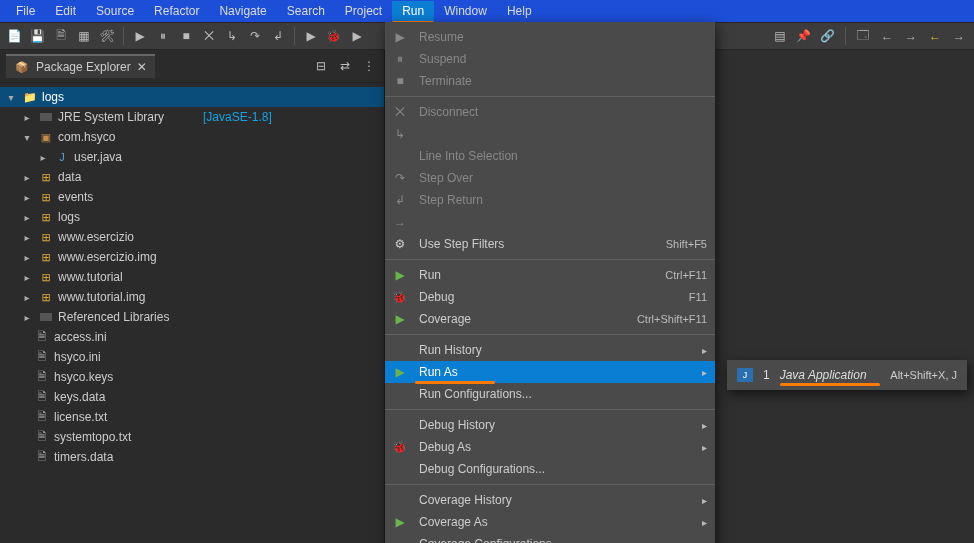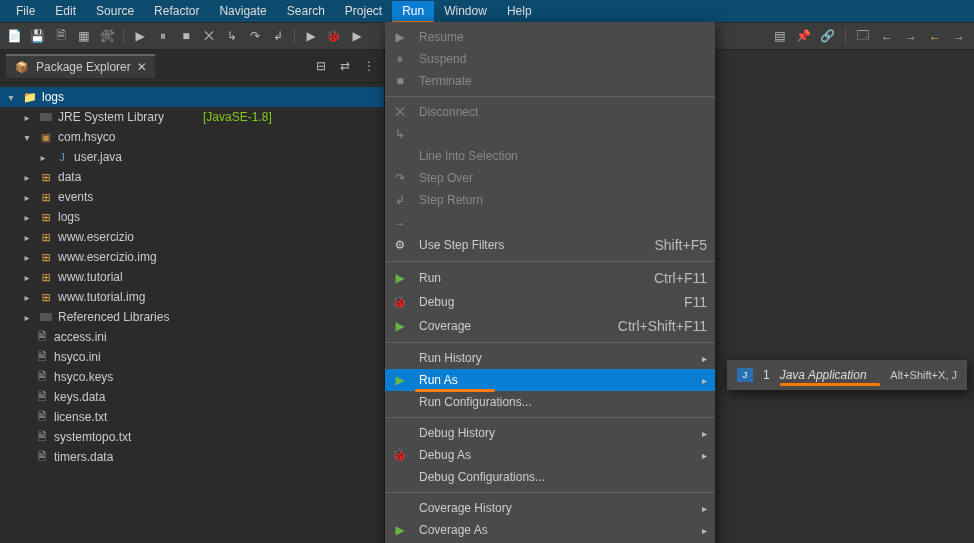--- a/index.html
+++ b/index.html
@@ -1,18 +1,18 @@
 <!DOCTYPE html>
 <html><head>
 <meta charset="utf-8">
 <style>
 * { margin: 0; padding: 0; box-sizing: border-box; font-family: "Segoe UI", Arial, sans-serif; font-size: 12px; }
 body { background: #2f2f2f; color: #ccc; width: 974px; height: 543px; overflow: hidden; position: relative; }
 
-.menubar { display: flex; background: #0c4a6e; height: 22px; align-items: center; padding-left: 6px; }
+.menubar { display: flex; background: #1d4ed8; height: 22px; align-items: center; padding-left: 6px; }
 .menubar-item { padding: 3px 10px; color: #ddd; cursor: default; }
 .menubar-item.active { background: #0a7ed3; color: #fff; }
 .orange-underline { position: relative; }
 .orange-underline::after { content:""; position:absolute; left:0; right:0; bottom:-3px; height:3px; background:#ff7a00; border-radius:2px; }
 
 .toolbar { display:flex; gap:5px; background:#3c3c3c; height:28px; align-items:center; padding:0 6px; border-top:1px solid #262626; border-bottom:1px solid #262626;}
 .tool-ic { width:18px; height:18px; display:flex; align-items:center; justify-content:center; color:#bbb; }
 .tool-sep { width:1px; height:18px; background:#555; margin:0 2px; }
 .toolbar-right { margin-left:auto; display:flex; gap:6px; align-items:center;}
 
@@ -27,32 +27,32 @@
 .tree-row { display:flex; align-items:center; gap:4px; padding:2px 6px; white-space:nowrap; }
 .tree-row.selected { background:#0a4d7a; color:#fff; }
 .twisty { width:14px; text-align:center; color:#aaa; font-size:10px; }
 .ic { width:16px; height:16px; display:flex; align-items:center; justify-content:center; font-size:11px; }
 .ic-folder { color:#d9a53f; }
 .ic-proj { color:#c97e2a; }
 .ic-pkg { color:#c08b4b; }
 .ic-java { color:#5aa0dd; }
 .ic-file { color:#bbb; }
 .ic-lib { background:#555; width:12px; height:8px; }
-.suffix { color:#84cc16; margin-left:3px;padding-left:32px; }
+.suffix { color:#0ea5e9; margin-left:3px;padding-left:32px; }
 
 .editor { flex:1; background:#2f2f2f; position:relative; padding:60px 30px; font-family:Consolas, monospace; font-size:13px; color:#ccc; }
 .kw-orange { color:#c77d2e; }
 
 .dropdown { position:absolute; top:22px; left:385px; width:330px; background:#4a4a4a; box-shadow:2px 4px 12px rgba(0,0,0,.6); z-index:10; padding:4px 0;}
 .dd-item { display:flex; align-items:center; padding:4px 8px 4px 6px; gap:10px; color:#ccc; position:relative; }
 .dd-item.disabled { color:#888; }
 .dd-item.hover { background:#0a7ed3; color:#fff; }
 .dd-ic { width:18px; text-align:center; font-size:12px; }
 .dd-label { flex:1; }
-.dd-shortcut { color:#bbb; font-size:14px; }
+.dd-shortcut { color:#bbb; font-size:11px; }
 .dd-sub { color:#bbb; font-size:10px; }
 .dd-sep { height:1px; background:#616161; margin:4px 0; }
 .orange-line-under { position:relative; }
 .orange-line-under::after { content:""; position:absolute; left:30px; width:80px; bottom:-1px; height:3px; background:#ff7a00; border-radius:2px;}
 
 .submenu { position:absolute; top:360px; left:727px; width:240px; background:#4a4a4a; box-shadow:2px 4px 12px rgba(0,0,0,.6); z-index:11; padding:4px 0;}
 .sm-item { display:flex; align-items:center; padding:4px 10px; gap:10px; color:#ddd; }
 .sm-ic { width:16px; height:14px; background:#2b6fb3; display:flex; align-items:center; justify-content:center; color:#fff; font-size:9px;}
 .sm-label { flex:1; position:relative;font-style:italic; }
 .sm-shortcut { color:#ccc; font-size:11px;}

